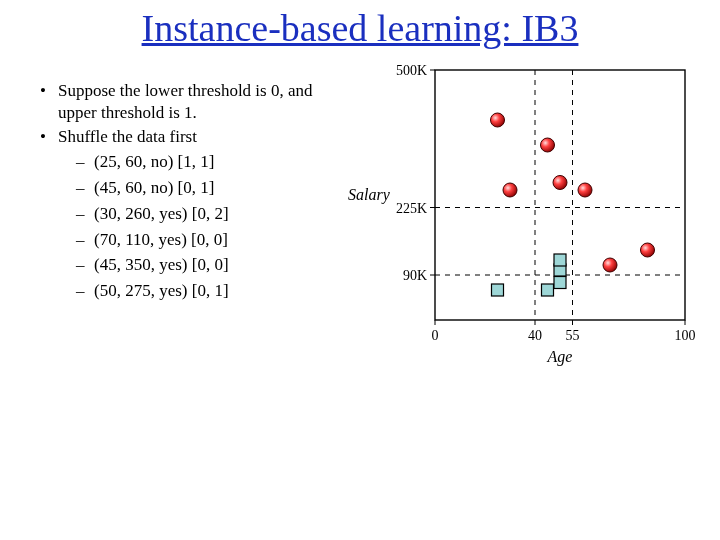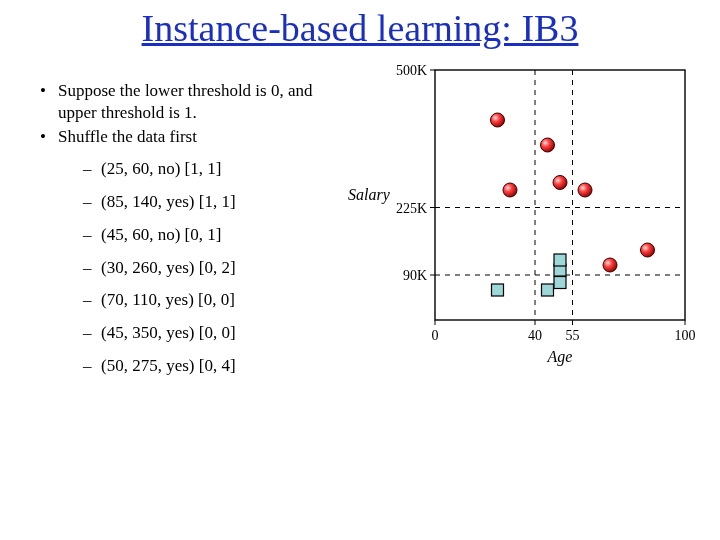--- a/index.html
+++ b/index.html
@@ -55,21 +55,21 @@
     font-size: 17px;
   }
   ul.dashes {
     list-style: none;
     margin: 2px 0 0 0;
     padding: 0 0 0 14px;
   }
   ul.dashes > li {
     position: relative;
     padding-left: 18px;
-    margin: 11px;
+    margin: 4px;
   }
   ul.dashes > li::before {
     content: "–";
     position: absolute;
     left: 0;
     top: 0;
   }
   .chart-wrap {
     position: absolute;
     left: 340px;
@@ -97,26 +97,25 @@
 
 <div class="slide">
 
   <div class="title">Instance-based learning: IB3</div>
 
   <div class="content">
     <ul class="bullets" id="bullet-root">
         <li><span>Suppose the lower threshold is 0, and upper threshold is 1.</span></li>
         <li><span>Shuffle the data first</span><ul class="dashes">
             <li>(25, 60, no) [1, 1]</li>
-            <li>(85, 140, yes) [1, 1]</li>
             <li>(45, 60, no) [0, 1]</li>
             <li>(30, 260, yes) [0, 2]</li>
             <li>(70, 110, yes) [0, 0]</li>
             <li>(45, 350, yes) [0, 0]</li>
-            <li>(50, 275, yes) [0, 4]</li>
+            <li>(50, 275, yes) [0, 1]</li>
           </ul></li>
       </ul>
   </div>
 
   <div class="chart-wrap">
     <svg id="chart-svg" width="370" height="330">
         <rect x="95" y="10" width="250" height="250" fill="none" stroke="#000" stroke-width="1.4"></rect>
         <line x1="195" y1="10" x2="195" y2="260" stroke="#000" stroke-width="1" stroke-dasharray="5,5"></line>
         <line x1="232.5" y1="10" x2="232.5" y2="260" stroke="#000" stroke-width="1" stroke-dasharray="5,5"></line>
         <line x1="95" y1="215" x2="345" y2="215" stroke="#000" stroke-width="1" stroke-dasharray="5,5"></line>

